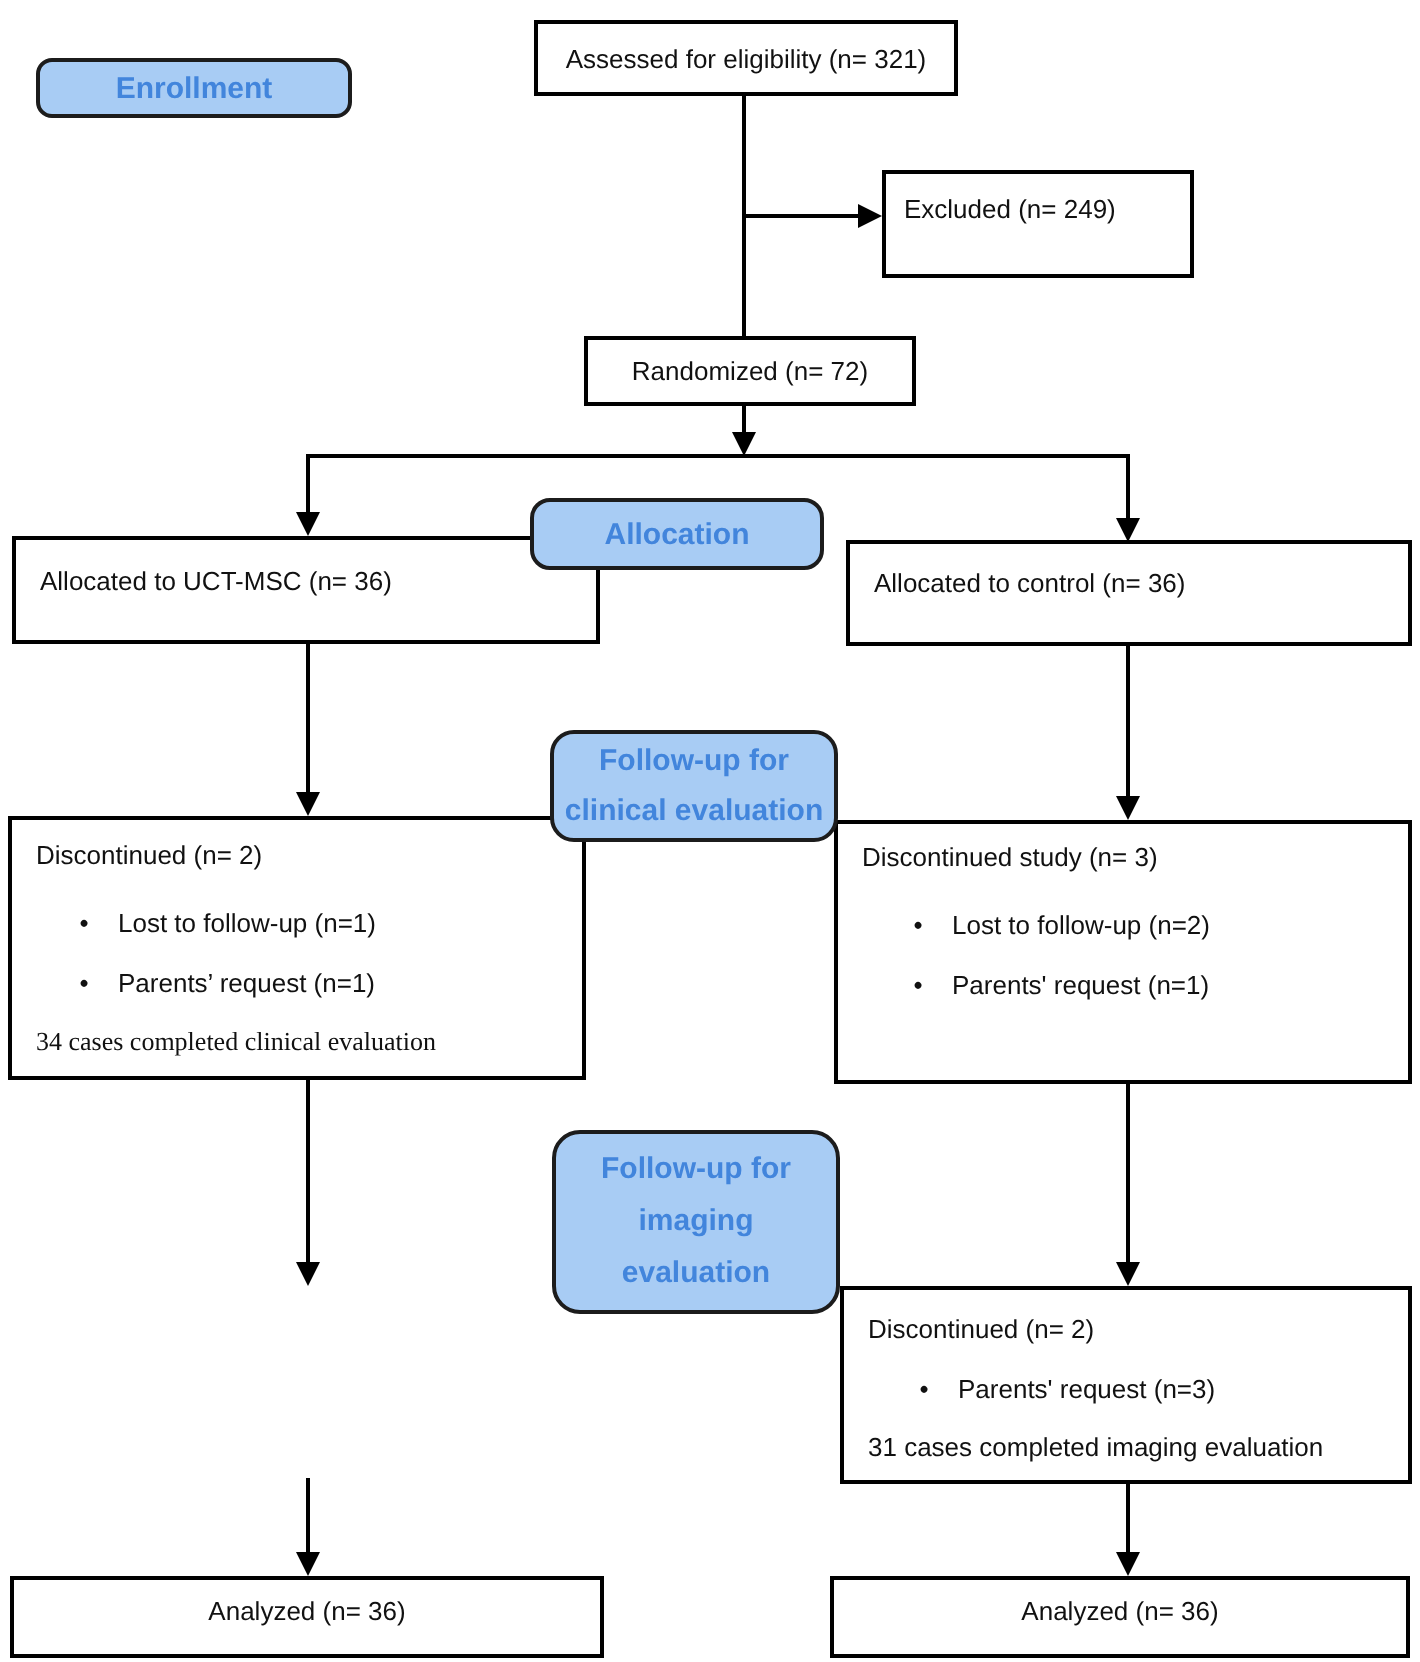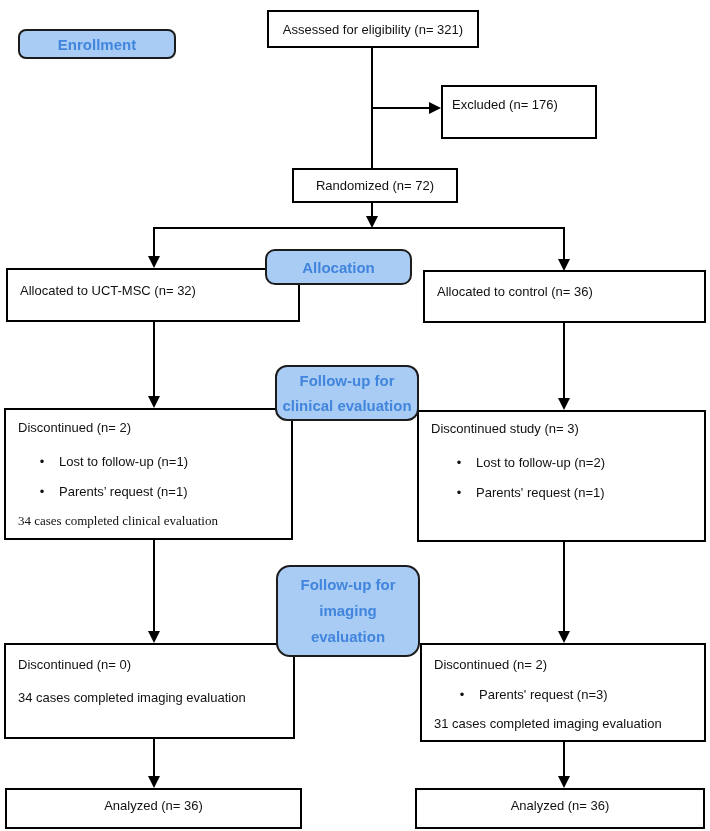--- a/index.html
+++ b/index.html
@@ -67,29 +67,29 @@
   <div class="vline" style="left:153px; top:739px; height:37px;"></div>
   <div class="arrow-down" style="left:148px; top:776px;"></div>
   <div class="vline" style="left:563px; top:742px; height:34px;"></div>
   <div class="arrow-down" style="left:558px; top:776px;"></div>
 
   <div class="box center" style="left:267px; top:10px; width:212px; height:38px;">
     <span>Assessed for eligibility (n= 321)</span>
   </div>
 
   <div class="box" style="left:441px; top:85px; width:156px; height:54px;">
-    <span class="inner-title" style="top:10px; left:9px;">Excluded (n= 176)</span>
+    <span class="inner-title" style="top:10px; left:9px;">Excluded (n= 249)</span>
   </div>
 
   <div class="box center" style="left:292px; top:168px; width:166px; height:35px;">
     <span>Randomized (n= 72)</span>
   </div>
 
   <div class="box" style="left:6px; top:268px; width:294px; height:54px;">
-    <span class="inner-title" style="top:13px;">Allocated to UCT-MSC (n= 32)</span>
+    <span class="inner-title" style="top:13px;">Allocated to UCT-MSC (n= 36)</span>
   </div>
 
   <div class="box" style="left:423px; top:270px; width:283px; height:53px;">
     <span class="inner-title" style="top:12px;">Allocated to control (n= 36)</span>
   </div>
 
   <div class="box" style="left:4px; top:408px; width:289px; height:132px;">
     <span class="inner-title" style="top:10px;">Discontinued (n= 2)</span>
     <div class="bullet-row" style="top:44px;">
       <span class="bullet-dot">•</span>
@@ -107,24 +107,20 @@
     <div class="bullet-row" style="top:43px; left:32px;">
       <span class="bullet-dot">•</span>
       <span>Lost to follow-up (n=2)</span>
     </div>
     <div class="bullet-row" style="top:73px; left:32px;">
       <span class="bullet-dot">•</span>
       <span>Parents' request (n=1)</span>
     </div>
   </div>
 
-  <div class="box" style="left:4px; top:643px; width:291px; height:96px;">
-    <span class="inner-title" style="top:12px;">Discontinued (n= 0)</span>
-    <span class="inner-footer" style="top:45px;">34 cases completed imaging evaluation</span>
-  </div>
 
   <div class="box" style="left:420px; top:643px; width:286px; height:99px;">
     <span class="inner-title" style="top:12px;">Discontinued (n= 2)</span>
     <div class="bullet-row" style="top:42px; left:32px;">
       <span class="bullet-dot">•</span>
       <span>Parents' request (n=3)</span>
     </div>
     <span class="inner-footer" style="top:71px;">31 cases completed imaging evaluation</span>
   </div>
 

